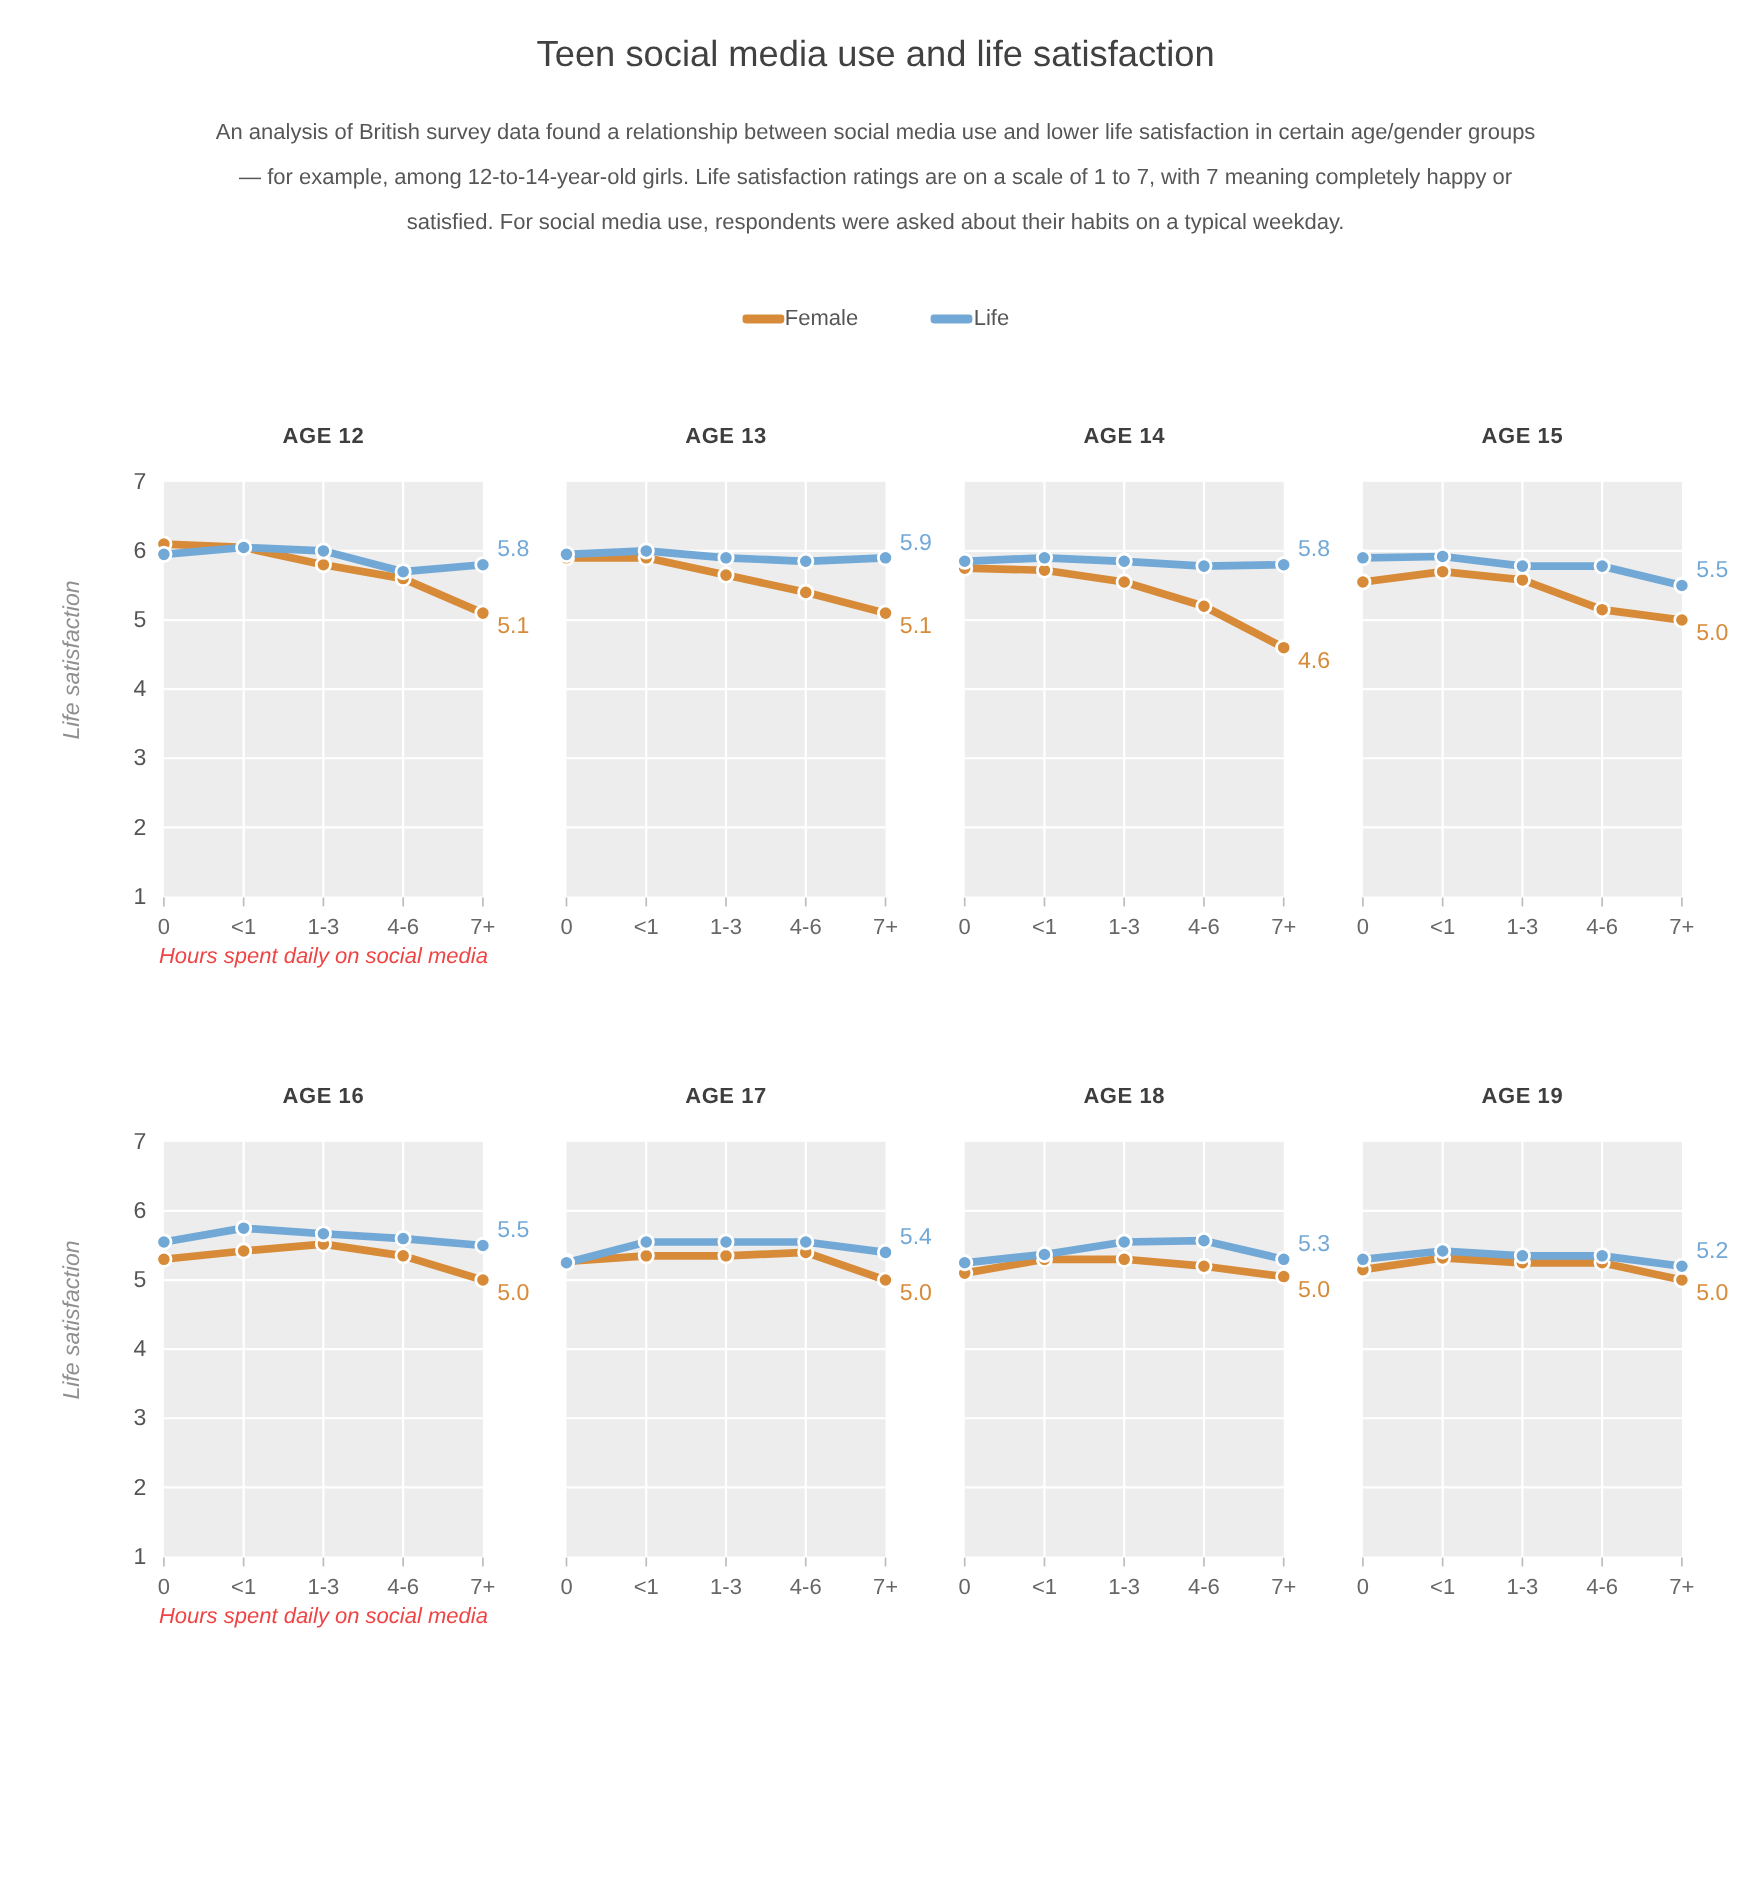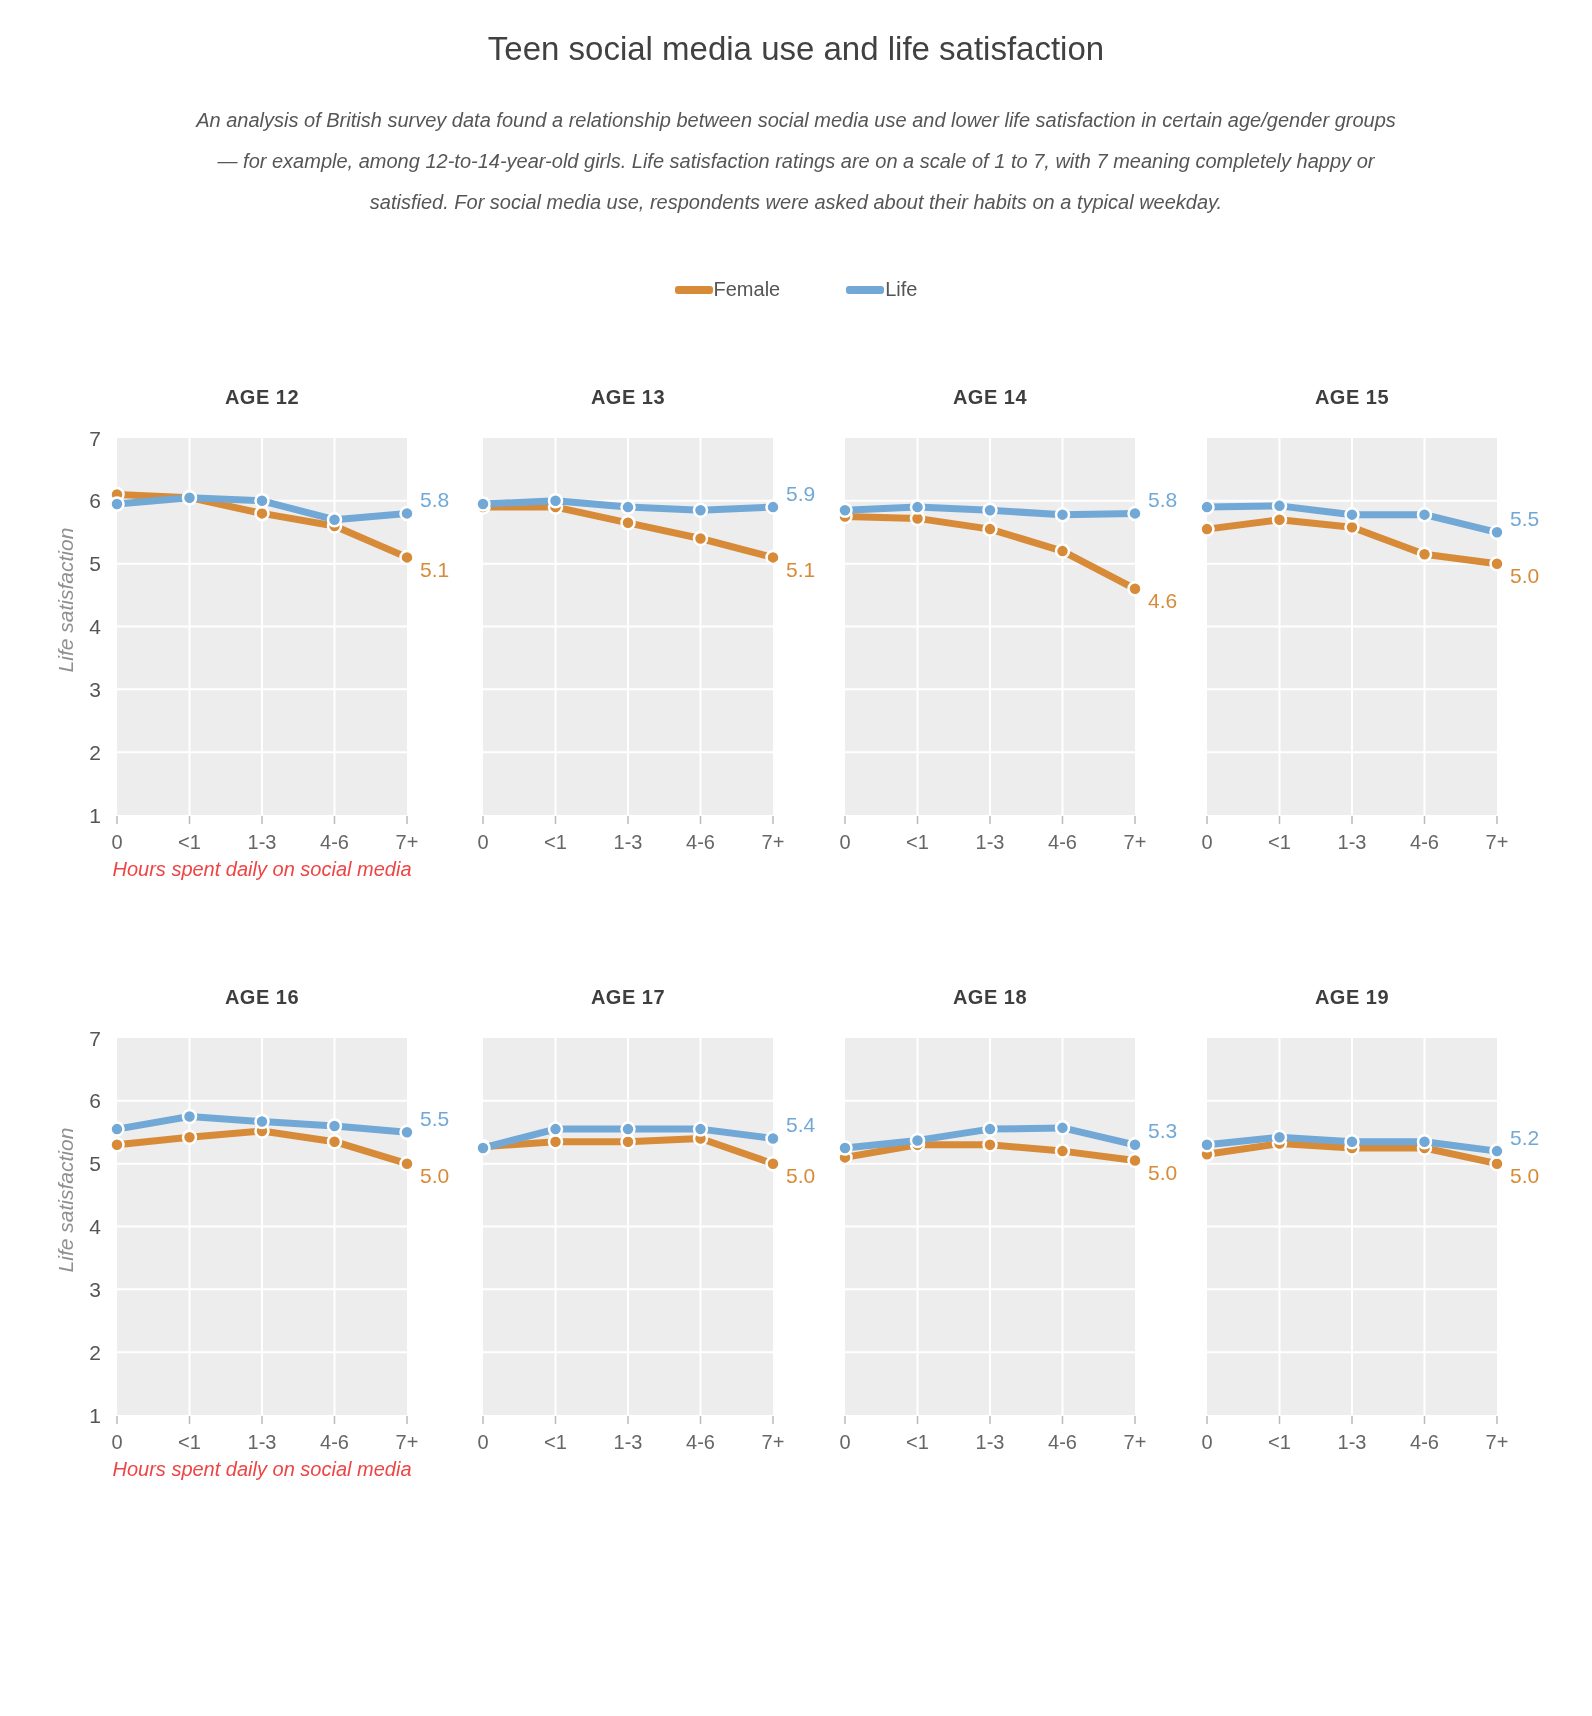--- a/index.html
+++ b/index.html
@@ -2,29 +2,29 @@
 <html><head>
 <meta charset="utf-8">
 <style>
   html,body{margin:0;padding:0;background:#fff;}
   body{font-family:"Liberation Sans","DejaVu Sans",sans-serif;color:#444;}
   #figure{position:relative;width:1592px;height:1716px;background:#fff;overflow:hidden;}
 
   .main-title{position:absolute;top:30px;left:0;width:100%;text-align:center;
     font-size:33px;font-weight:400;color:#414141;}
   .subtitle{position:absolute;top:100px;left:50%;transform:translateX(-50%);
-    width:1210px;text-align:center;font-size:20px;line-height:41px;color:#565656;font-style:italic;}
+    width:1210px;text-align:center;font-size:20px;line-height:41px;color:#565656;}
 
   .legend{position:absolute;top:278px;left:0;width:100%;display:flex;
     justify-content:center;gap:66px;align-items:center;}
   .legend-item{display:flex;align-items:center;gap:1px;}
   .swatch{display:inline-block;width:38px;height:8px;border-radius:3px;background:#999;}
   .legend-label{font-size:20px;color:#555;}
 
-  .panel{position:absolute;width:290px;height:377px;}
+  .panel{position:absolute;width:290px;height:377px;margin-left:32px;}
   .c1{left:117px}.c2{left:483px}.c3{left:845px}.c4{left:1207px}
   .r1{top:438px}.r2{top:1038px}
   .panel-title{position:absolute;top:-52px;left:-40px;right:-40px;text-align:center;
     font-size:20px;font-weight:bold;color:#3e3e3e;letter-spacing:.5px;}
   svg.plot{position:absolute;left:0;top:0;width:290px;height:377px;overflow:visible;
     font-family:"Liberation Sans","DejaVu Sans",sans-serif;}
   .xtick{font-size:20px;fill:#666;}
   .ytick{font-size:21px;fill:#555;}
   .endlabel{font-size:21px;}
   .xaxis-title{position:absolute;top:418px;left:-10px;right:-10px;text-align:center;

